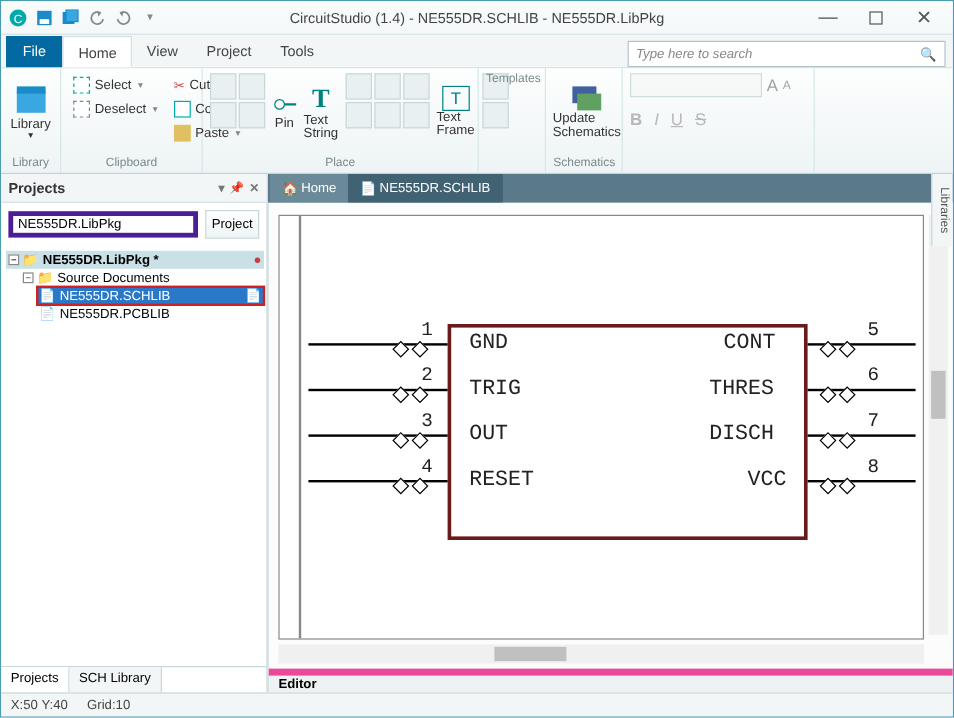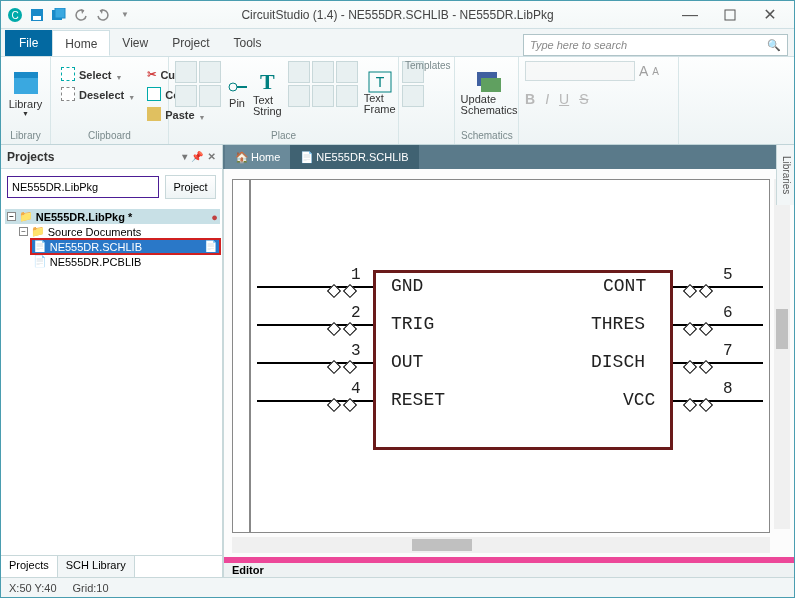--- a/index.html
+++ b/index.html
@@ -21,21 +21,21 @@
 .searchbox { margin-left: auto; margin-right: 6px; width: 265px; height: 22px; border: 1px solid #b0c4c8; background: #fff; display: flex; align-items: center; padding: 0 6px; font-size: 11px; color: #888; font-style: italic; position: relative; }
 .searchbox .mag { margin-left: auto; font-style: normal; color: #777; }
 
 
 .ribbon { height: 88px; background: linear-gradient(#fdfefe, #eef4f5); border-bottom: 1px solid #c0d4d8; display: flex; }
 .rgroup { border-right: 1px solid #d8e6e8; padding: 2px 6px; display: flex; flex-direction: column; }
 .rgroup .items { flex: 1; display: flex; align-items: flex-start; gap: 4px; padding-top: 2px; }
 .rgroup .lbl { font-size: 10px; color: #7a8a8c; text-align: center; padding: 1px 0; }
 .bigbtn { display: flex; flex-direction: column; align-items: center; justify-content: center; width: 46px; height: 64px; cursor: pointer; font-size: 11px; color: #333; }
 .smallcol { display: flex; flex-direction: column; gap: 0; }
-.smallbtn { height: 20px; display: flex; align-items: flex-end; gap: 4px; font-size: 11px; color: #333; padding: 0 4px; cursor: pointer; font-weight: bold; }
+.smallbtn { height: 20px; display: flex; align-items: center; gap: 4px; font-size: 11px; color: #333; padding: 0 4px; cursor: pointer; }
 .smallbtn .ic { width: 14px; height: 14px; background: #ddd; display: inline-block; }
 .placegrid { display: grid; grid-template-columns: repeat(2,22px); grid-auto-rows: 22px; gap: 2px; }
 .placegrid div, .placewide div { width: 22px; height: 22px; background: #e8f0f1; border: 1px solid #c8d8da; cursor: pointer; }
 .placewide { display:grid; grid-template-columns: repeat(3,22px); grid-auto-rows:22px; gap:2px;}
 .fontctrl { display:flex; align-items:center; gap:4px; color:#a0a0a0; font-size:12px;}
 .fontctrl input { width:110px; height:20px; border:1px solid #cfdcde; font-size:11px;}
 .fontstyles { display:flex; gap:10px; color:#b8b8b8; font-size:14px; margin-top:6px;}
 .appear {display:flex; flex-direction:column; gap:2px;}
 .appear .row{display:flex; gap:2px;}
 .appear .sw{width:18px;height:16px;border:1px solid #c8d8da;background:#fff;cursor:pointer;}
@@ -45,21 +45,21 @@
 .doct { display:flex; align-items:center; gap:4px; padding: 0 10px; height:24px; font-size:11px; color:#fff; cursor:pointer;}
 .doct.home { background:#6a8a9a;}
 .doct.active { background:#406272; }
 .doct .hic{width:12px;height:12px;display:inline-block;}
 
 
 .leftpanel { position:absolute; left:0; top:144px; bottom:20px; width:222px; background:#fff; border-right:1px solid #c8d8da; display:flex; flex-direction:column;}
 .lp-title { height:24px; background:#f2f6f7; display:flex; align-items:center; padding:0 6px; font-size:12px; font-weight:bold; color:#333; border-bottom:1px solid #d0e0e4;}
 .lp-title .tools{margin-left:auto; display:flex; gap:4px; font-size:10px; color:#777; cursor:pointer;}
 .lp-row { display:flex; align-items:center; padding:6px; gap:6px;}
-.lp-row input { flex:1; height:22px; border:1px solid #4c1d95; font-size:11px; padding:0 4px;}
+.lp-row input { flex:1; height:22px; border:4px solid #4c1d95; font-size:11px; padding:0 4px;}
 .lp-row button{height:24px; width:56px; border:1px solid #c8d8da; background:linear-gradient(#fff,#eef4f5); font-size:11px; cursor:pointer;}
 .tree { flex:1; overflow:auto; font-size:11px; padding:4px 2px;}
 .tnode { display:flex; align-items:center; gap:3px; padding:1px 2px; cursor:pointer; }
 .tnode.sel { background:#2a78c8; color:#fff; outline:2px solid #d02020; outline-offset:-1px;}
 .tnode.prj { background:#c8e0e6; font-weight:bold;}
 .tnode .exp{width:9px;height:9px;border:1px solid #888;font-size:8px;line-height:7px;text-align:center;background:#fff;color:#333;}
 .lp-bottabs{height:22px;display:flex;border-top:1px solid #c8d8da;}
 .lp-bottabs div{padding:3px 8px;font-size:11px;border-right:1px solid #c8d8da;cursor:pointer;background:#f2f6f7;}
 .lp-bottabs div.active{background:#fff;}
 

